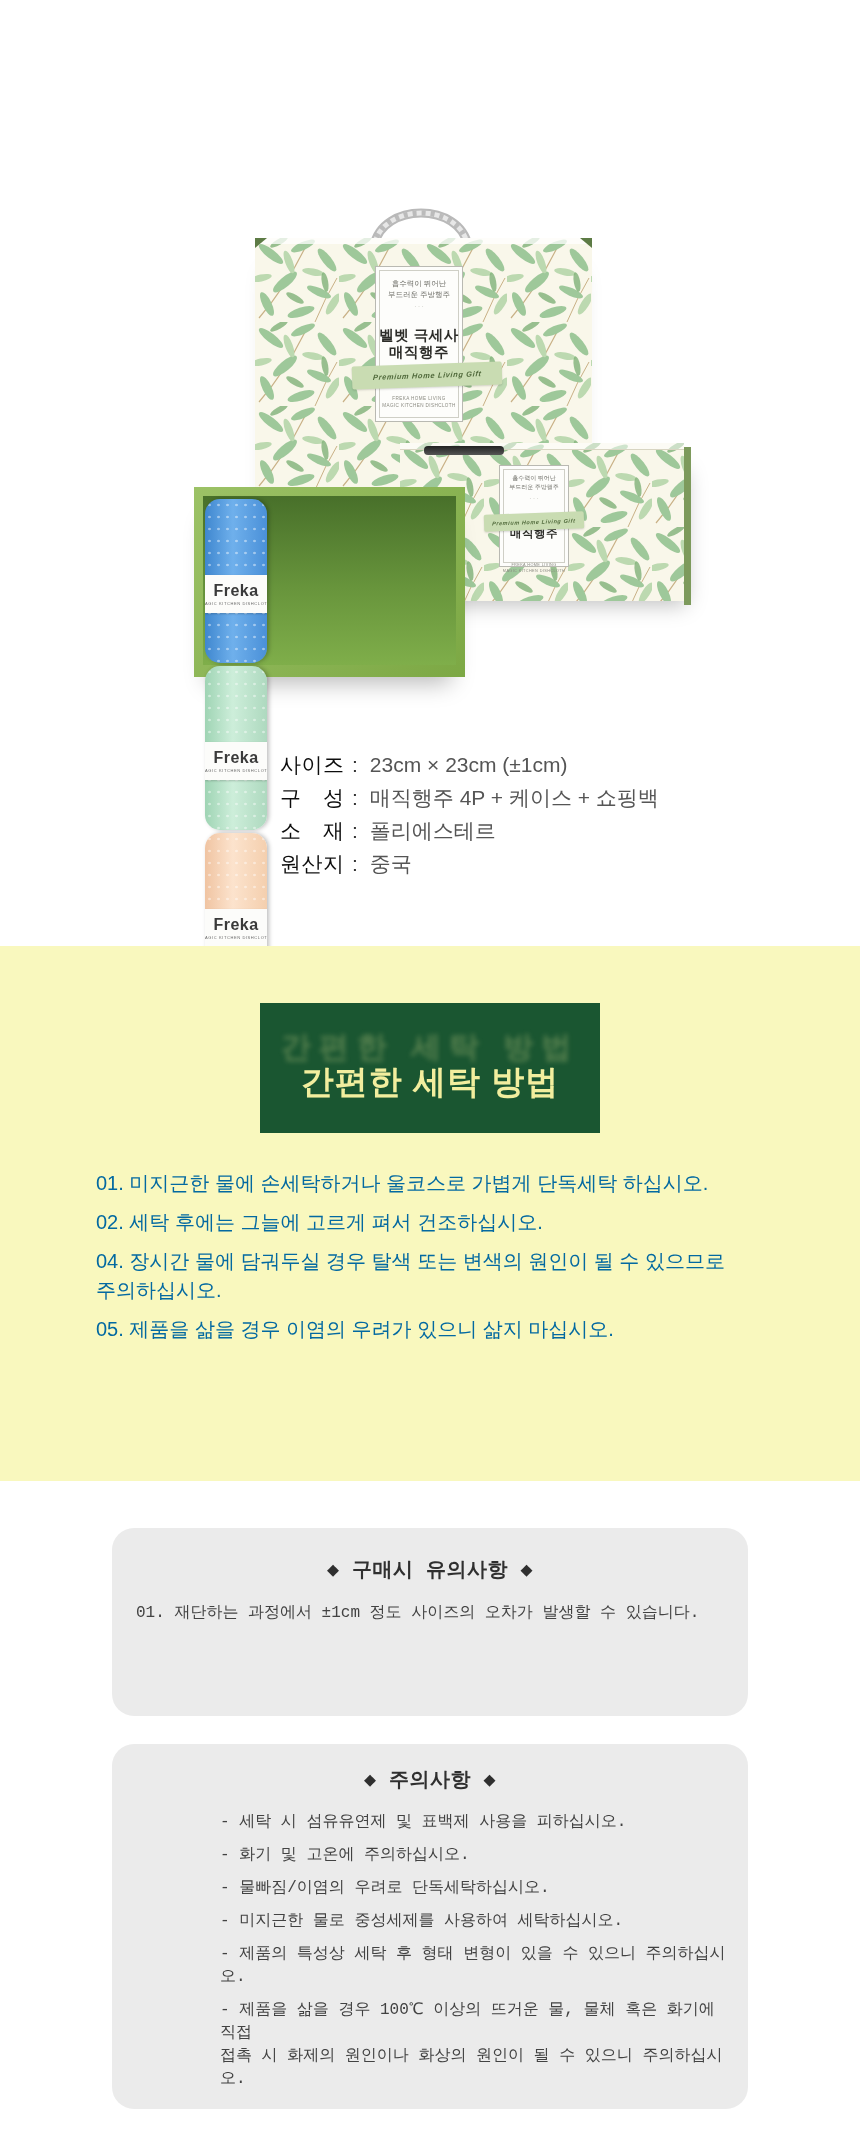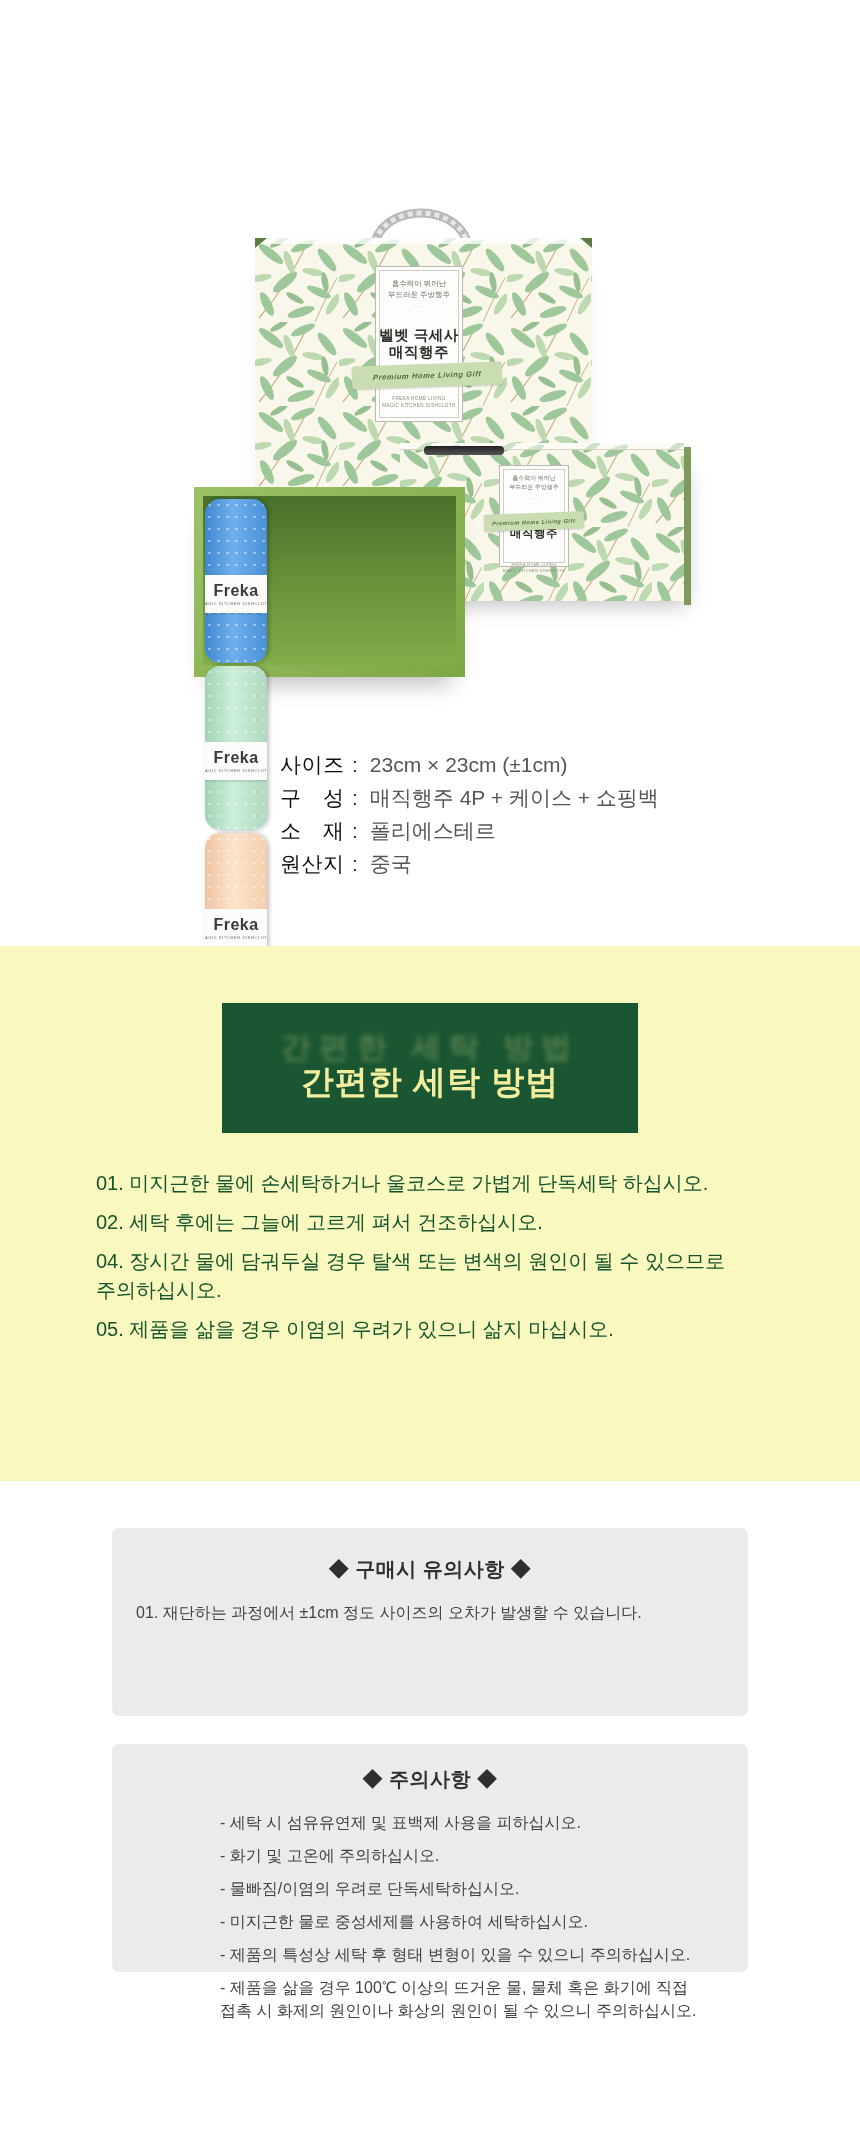--- a/index.html
+++ b/index.html
@@ -78,33 +78,33 @@
 
   
   .specs{position:absolute;left:280px;top:748px;}
   .spec-row{display:flex;align-items:center;height:33px;font-size:21px;}
   .spec-label{display:inline-block;width:66px;color:#0d0d0d;letter-spacing:.5px;}
   .spec-colon{color:#333;margin:0 12px 0 6px;}
   .spec-value{color:#555;}
 
   
   .wash{position:absolute;left:0;top:946px;width:860px;height:535px;background:#F9F8BE;}
-  .wash-title-box{position:relative;width:416px;height:130px;margin:57px auto 0 auto;
+  .wash-title-box{position:relative;width:340px;height:130px;margin:57px auto 0 auto;
     background:#1A5631;display:flex;align-items:flex-end;justify-content:center;}
   .wash-title-ghost{position:absolute;left:50%;top:24px;transform:translateX(-50%);
     font-size:30px;font-weight:bold;color:rgba(235,232,150,.28);filter:blur(2.5px);
     white-space:nowrap;letter-spacing:8px;}
   .wash-title{margin:0 0 28px 0;font-size:33px;font-weight:bold;color:#F2EE9E;letter-spacing:1px;white-space:nowrap;}
   .wash-items{padding:36px 60px 0 96px;}
-  .wash-item{font-size:20px;line-height:29px;color:#14532d;margin-bottom:10px;white-space:pre-line;}
-
-  
-  .note-box{position:absolute;left:112px;width:636px;background:#EBEBEB;border-radius:7px;}
+  .wash-item{font-size:20px;line-height:29px;color:#0369a1;margin-bottom:10px;white-space:pre-line;}
+
+  
+  .note-box{position:absolute;left:112px;width:636px;background:#EBEBEB;border-radius:22px;font-family:Liberation Mono, monospace;}
   .note-box.purchase{top:1528px;height:188px;padding:28px 16px 0 24px;}
-  .note-box.caution{top:1744px;height:228px;padding:22px 16px 18px 108px;}
+  .note-box.caution{top:1744px;height:365px;padding:22px 16px 18px 108px;}
   .note-title{margin:0;text-align:center;font-size:20px;font-weight:bold;color:#2f2f2f;letter-spacing:.5px;}
   .note-box.purchase .note-title{margin-right:8px;}
   .note-box.caution .note-title{margin-left:-92px;}
   .note-items{margin-top:18px;}
   .note-item{font-size:16px;line-height:24px;color:#424242;margin-bottom:9px;white-space:pre-line;}
   .note-box.caution .note-item{margin-bottom:10px;line-height:23px;}
 </style>
 </head>
 <body>
 

